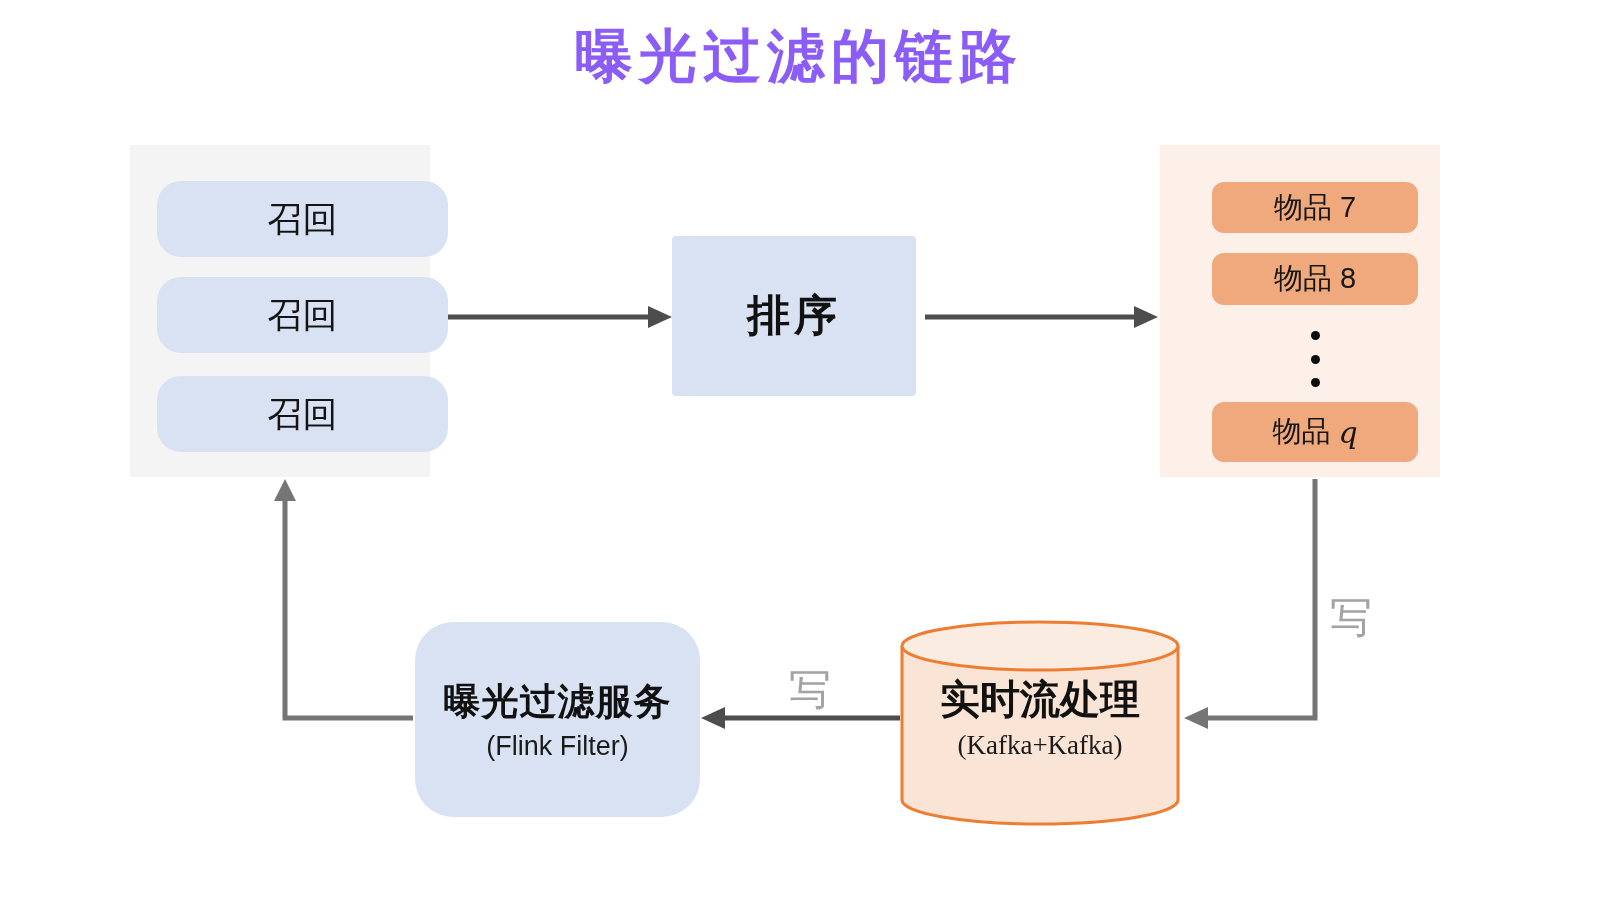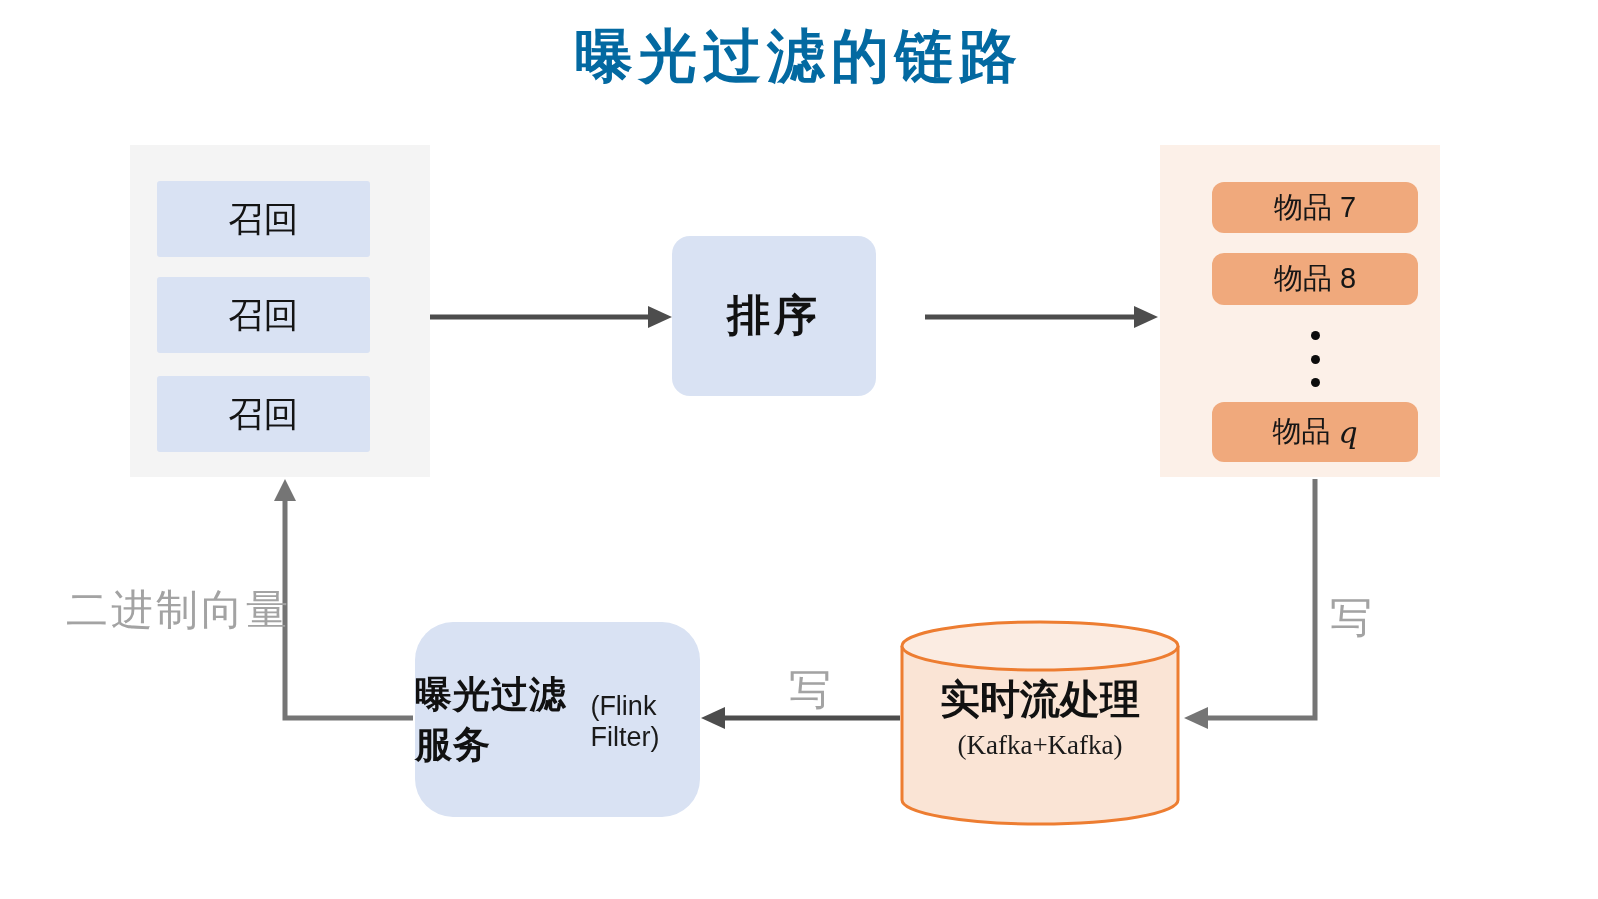--- a/index.html
+++ b/index.html
@@ -2,43 +2,43 @@
 <html><head>
 <meta charset="utf-8">
 <style>
   html,body{margin:0;padding:0;background:#ffffff;}
   .canvas{
     position:relative;width:1598px;height:899px;background:#ffffff;overflow:hidden;
     font-family:"Liberation Sans","DejaVu Sans",sans-serif;color:#111;
   }
   .title{
     position:absolute;left:0;right:0;top:14px;height:84px;line-height:84px;
-    text-align:center;font-size:58px;font-weight:900;letter-spacing:6px;color:#0369a1;
+    text-align:center;font-size:58px;font-weight:900;letter-spacing:6px;color:#8b5cf6;
   }
   
   .gray-container{
     position:absolute;left:130px;top:145px;width:300px;height:332px;background:#F4F4F4;
   }
   .orange-container{
     position:absolute;left:1160px;top:145px;width:280px;height:332px;background:#FCF0E8;
   }
   
   .recall-box{
-    position:absolute;left:27px;width:213px;height:76px;background:#D9E2F3;border-radius:3px;
+    position:absolute;left:27px;width:291px;height:76px;background:#D9E2F3;border-radius:24px;
     display:flex;align-items:center;justify-content:center;font-size:35px;color:#141414;
   }
   .recall-1{top:36px}.recall-2{top:132px}.recall-3{top:231px}
   .rank-box{
-    position:absolute;left:672px;top:236px;width:204px;height:160px;background:#D9E2F3;border-radius:18px;
+    position:absolute;left:672px;top:236px;width:244px;height:160px;background:#D9E2F3;border-radius:4px;
     display:flex;align-items:center;justify-content:center;font-size:43px;font-weight:700;color:#111;
     letter-spacing:4px;
   }
   .bloom-box{
     position:absolute;left:415px;top:622px;width:285px;height:195px;background:#D9E2F3;border-radius:38px;
-    display:flex;flex-direction:row;align-items:center;justify-content:center;
+    display:flex;flex-direction:column;align-items:center;justify-content:center;
   }
   .bloom-title{font-size:37px;font-weight:700;color:#111;letter-spacing:1px;}
   .bloom-sub{font-size:27px;color:#1a1a1a;margin-top:4px;}
   
   .item-box{
     position:absolute;left:52px;width:206px;background:#F0A97C;border-radius:12px;
     display:flex;align-items:center;justify-content:center;font-size:29px;color:#161616;
   }
   .item-1{top:37px;height:51px}
   .item-2{top:108px;height:52px}
@@ -123,17 +123,16 @@
   <div class="bloom-box">
     <div class="bloom-title">曝光过滤服务</div>
     <div class="bloom-sub">(Flink Filter)</div>
   </div>
 
   <div class="cyl-text">
     <div class="cyl-title">实时流处理</div>
     <div class="cyl-sub">(Kafka+Kafka)</div>
   </div>
 
-  <div class="edge-label lbl-binary">二进制向量</div>
   <div class="edge-label lbl-write-right">写</div>
   <div class="edge-label lbl-write-mid">写</div>
 
 </div>
 
 </body></html>

